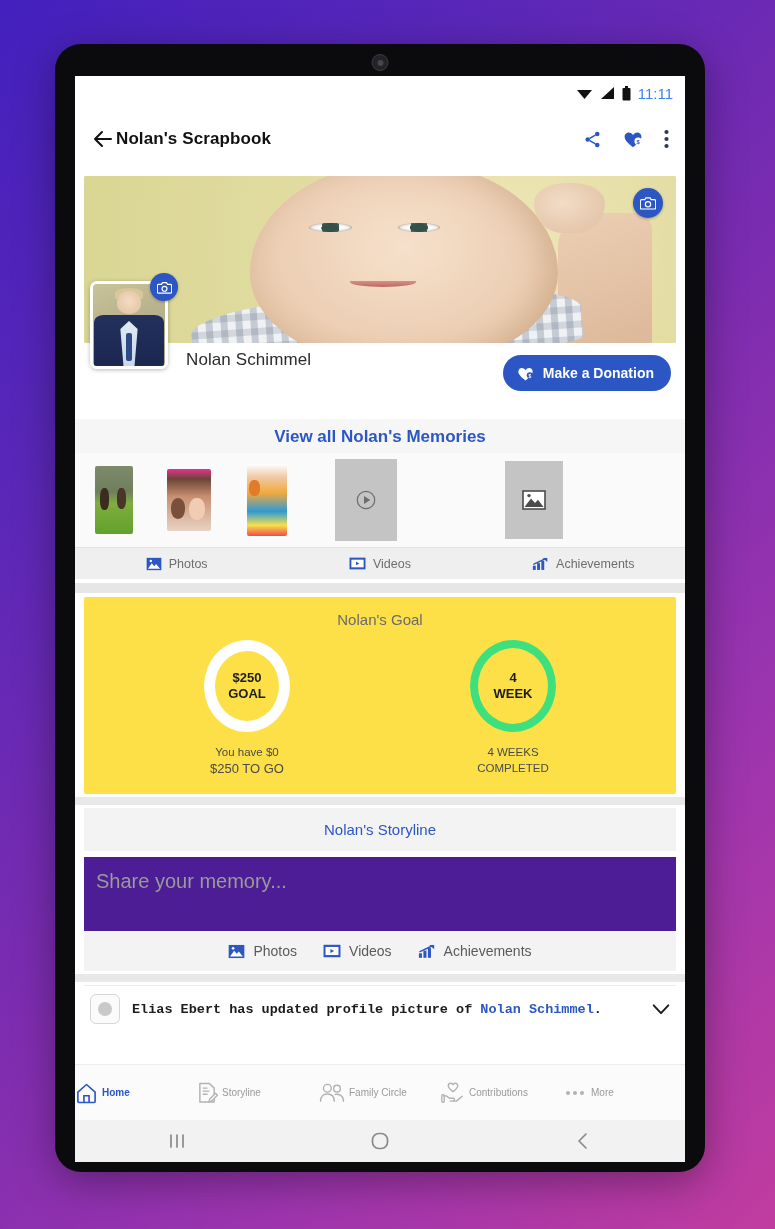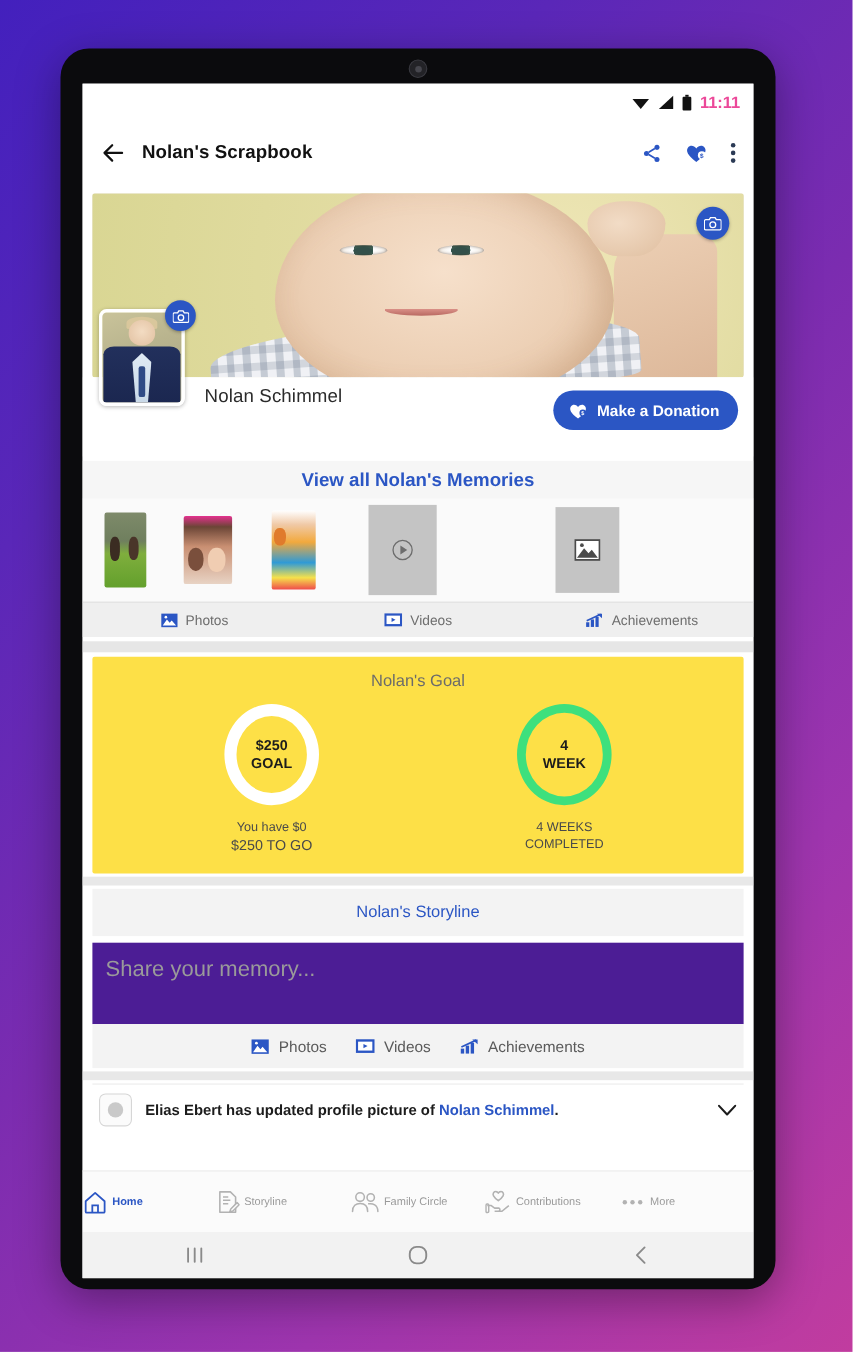--- a/index.html
+++ b/index.html
@@ -43,28 +43,28 @@
   }
 
   
   .statusbar {
     height: 34px; flex: none;
     background: #fff;
     display: flex; align-items: center; justify-content: flex-end;
     padding: 0 12px; gap: 7px;
   }
   .sb-icons { display:flex; align-items:center; gap:7px; }
-  .sb-time { font-size: 15px; color: #ec4899; font-weight: 700; }
+  .sb-time { font-size: 15px; color: #3b82f6; font-weight: 400; }
 
   
   .appbar {
     height: 58px; flex: none;
     background: #fff;
     display: flex; align-items: center;
-    padding: 0 16px; gap: 14px;
+    padding: 0 16px; gap: 1px;
   }
   .back-arrow { width: 24px; height: 24px; cursor: pointer; }
   .appbar-title {
     font-size: 17px; font-weight: bold; color: #111;
     flex: 1; letter-spacing: .1px;
   }
   .appbar-actions { display:flex; align-items:center; gap: 20px; }
 
   
   .content { flex: 1; overflow: hidden; background: #ffffff; position: relative; }
@@ -290,20 +290,21 @@
     gap: 26px; height: 40px;
   }
   .sl-action { display:flex; align-items:center; gap:8px; font-size:14px; color:#5a5a5a; cursor:pointer; }
 
   
   .feed {
     margin: 0 9px; background:#fff;
     display:flex; align-items:center; gap:12px;
     padding: 8px 4px 0 6px;
     border-top: 1px solid #ececec;
+    font-family: Liberation Mono, monospace;
   }
   .feed-av {
     width: 30px; height: 30px; flex:none;
     border-radius: 6px; border: 1.5px solid #d6d6d6;
     background:#fbfbfb; position:relative;
   }
   .feed-av::after {
     content:""; position:absolute; left:50%; top:48%;
     transform:translate(-50%,-50%);
     width:14px; height:14px; border-radius:50%;

